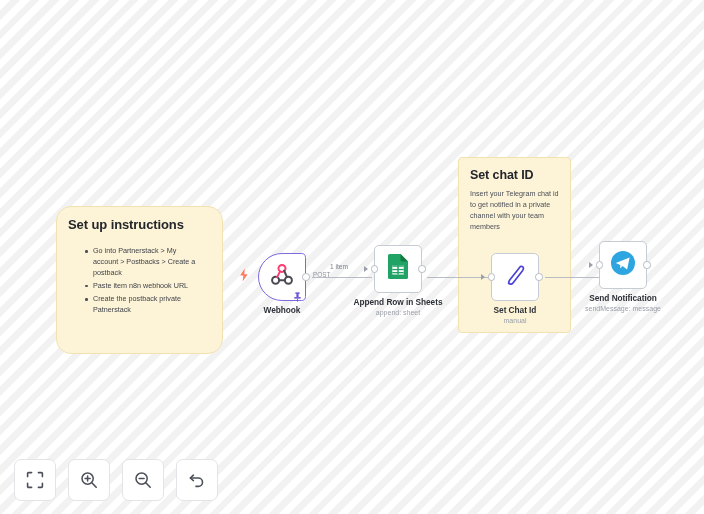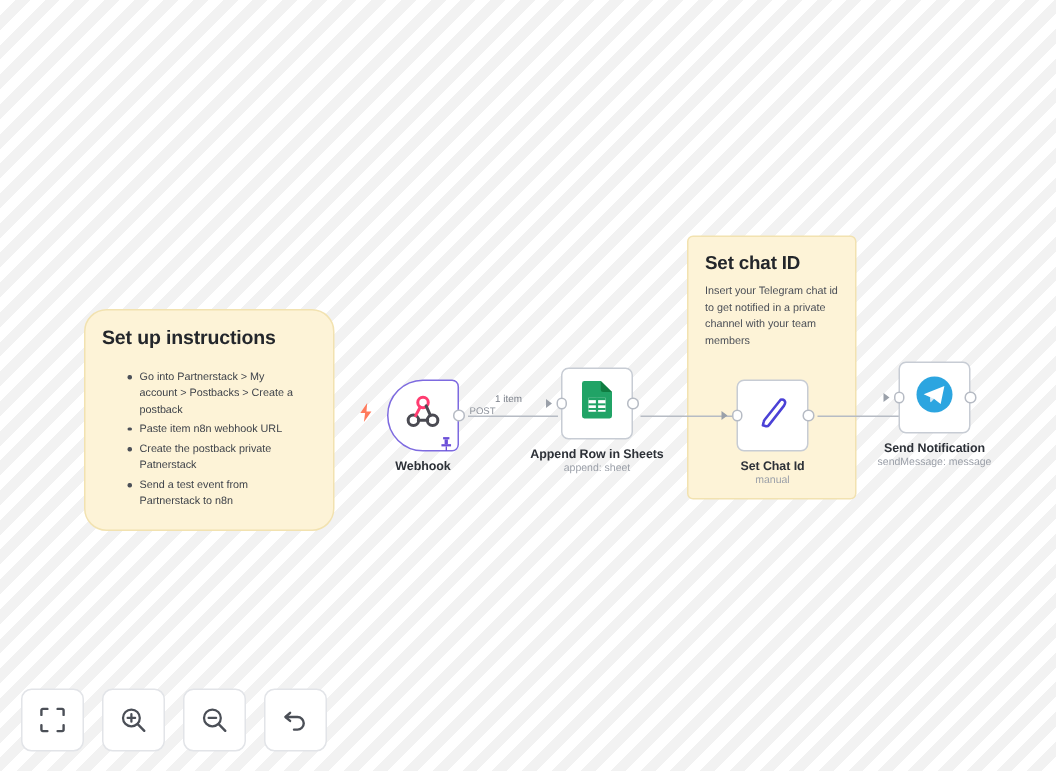--- a/index.html
+++ b/index.html
@@ -223,21 +223,20 @@
 <body>
 
 <div id="canvas">
 
   <div class="sticky" id="sticky-setup">
     <div class="sticky-title">Set up instructions</div>
     <ul class="sticky-list">
       <li>Go into Partnerstack &gt; My account &gt; Postbacks &gt; Create a postback</li>
       <li>Paste item n8n webhook URL</li>
       <li>Create the postback private Patnerstack</li>
-      <li>Send a test event from Partnerstack to n8n</li>
     </ul>
   </div>
 
   <div class="sticky" id="sticky-chatid">
     <div class="sticky-title">Set chat ID</div>
     <div class="sticky-body">
       <p>Insert your Telegram chat id to get notified in a private channel with your team members</p>
     </div>
   </div>
 

